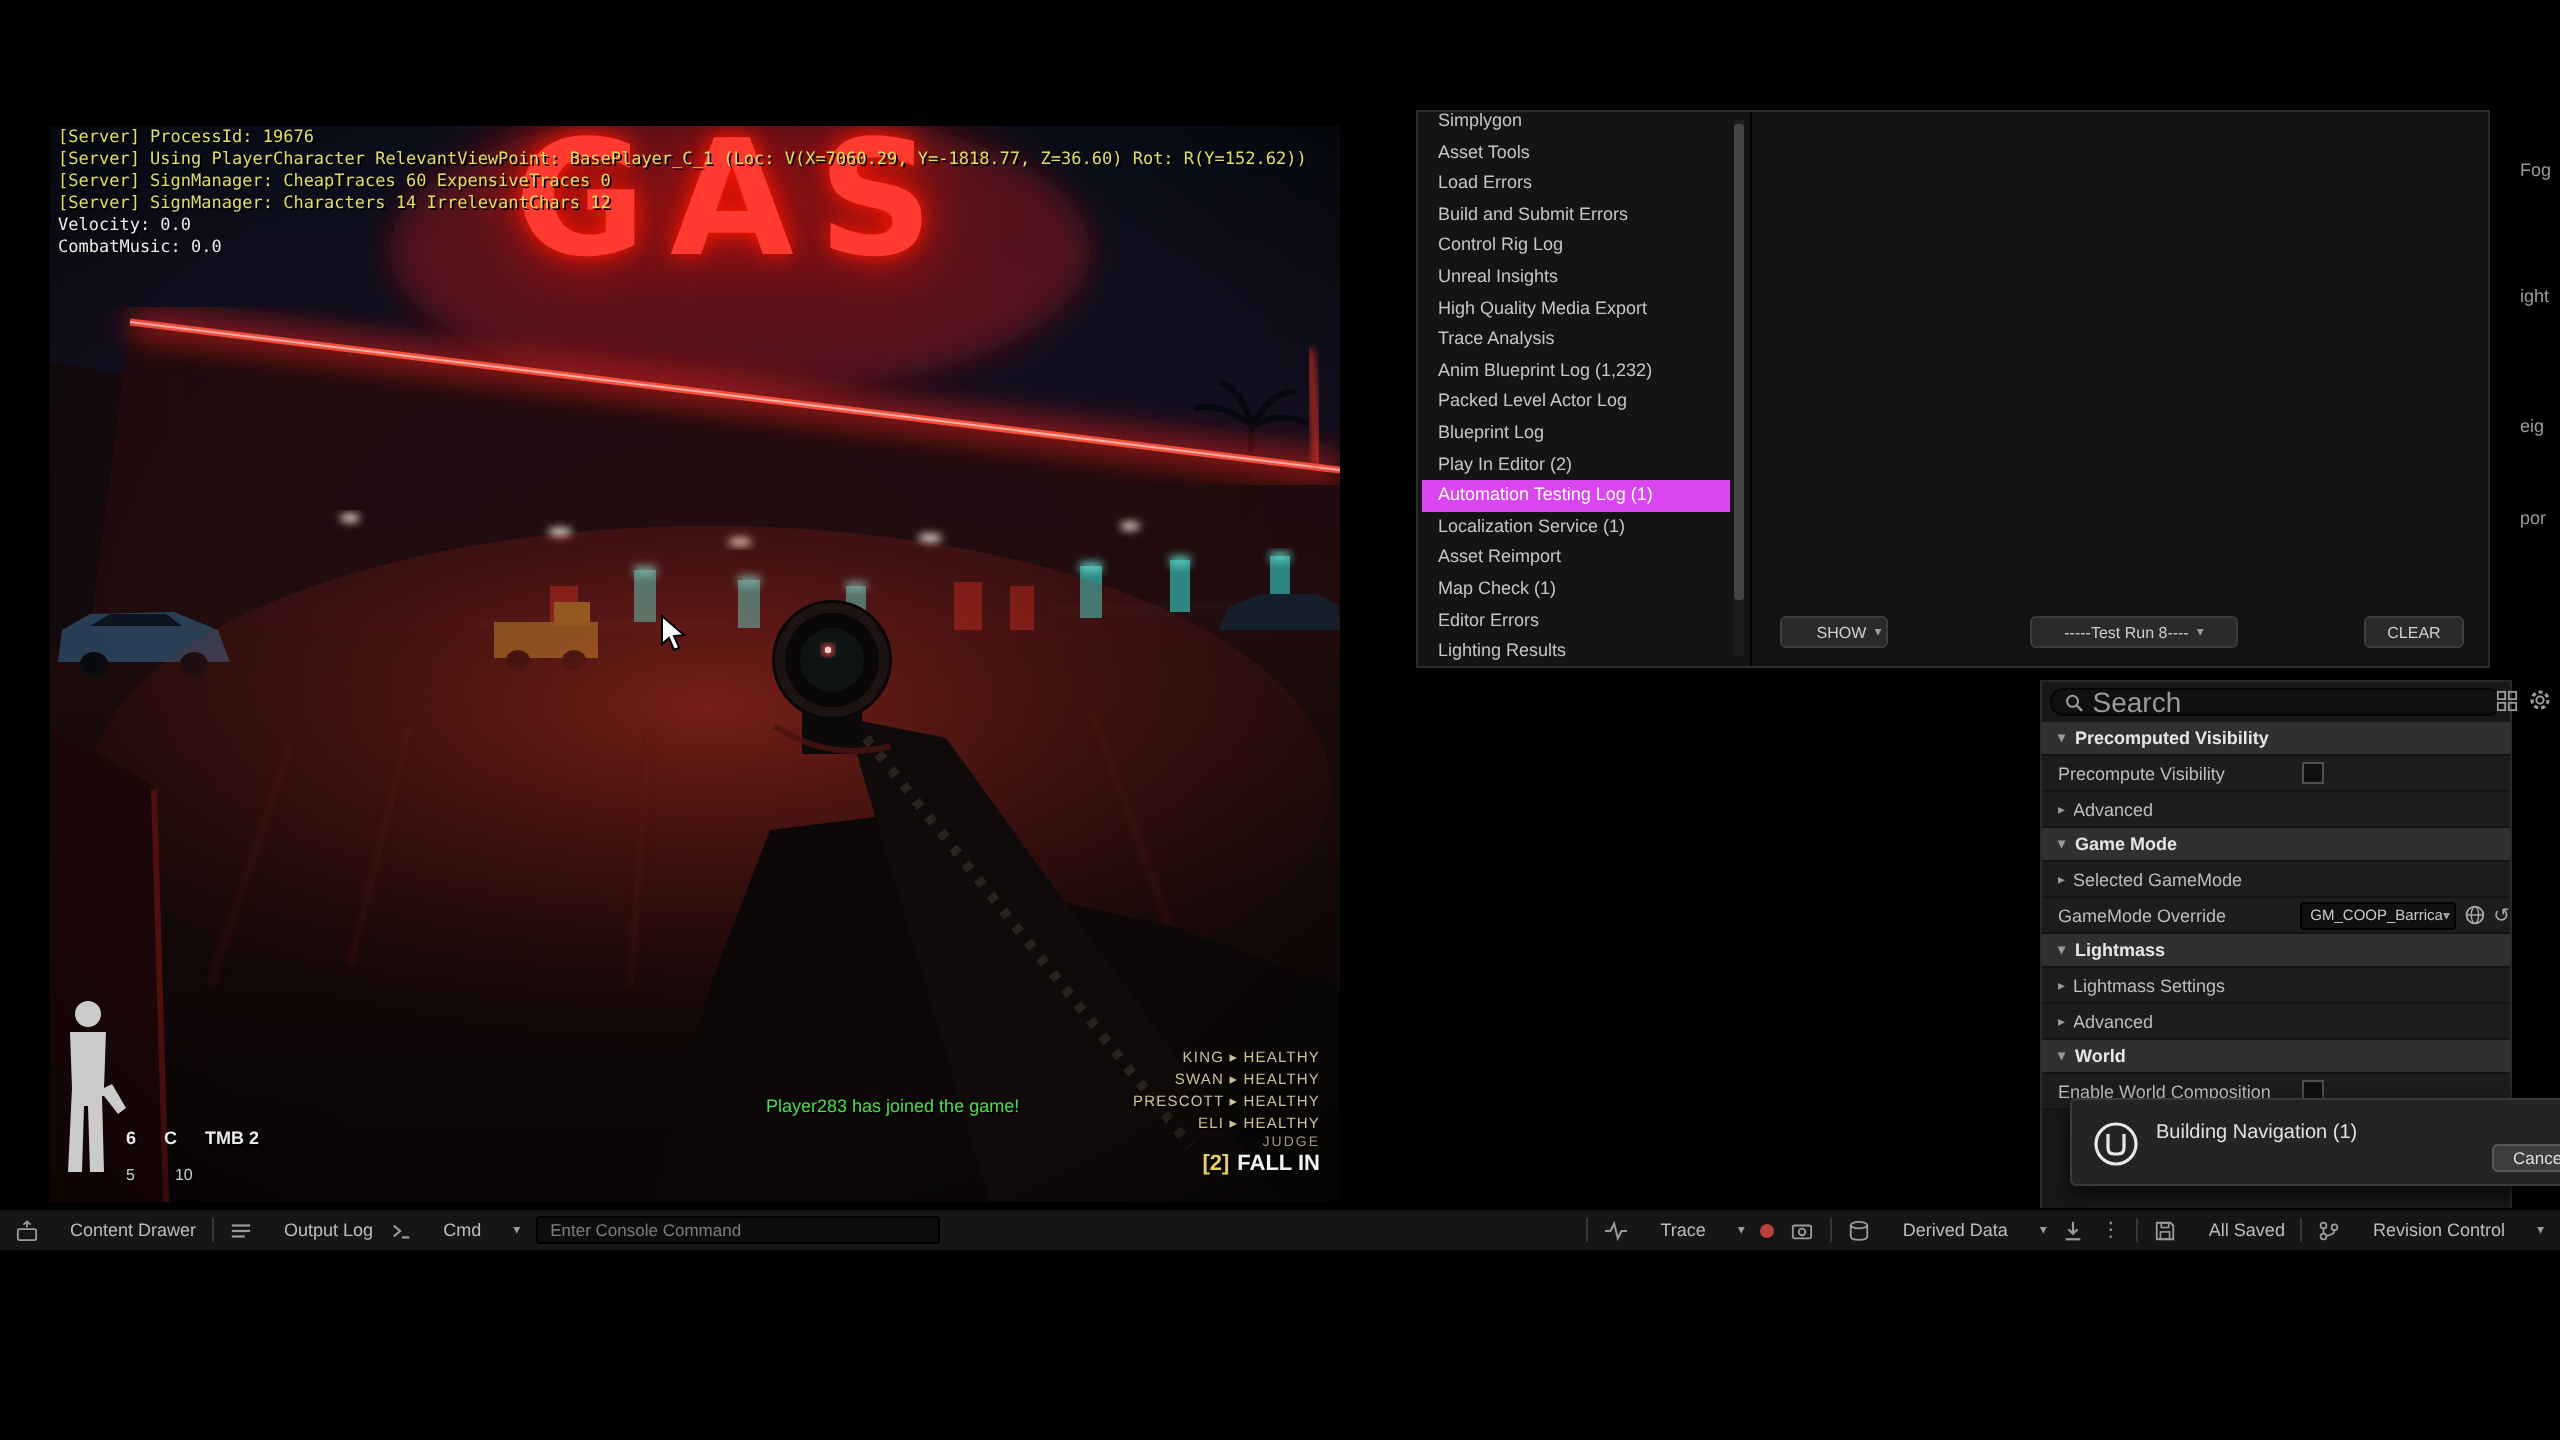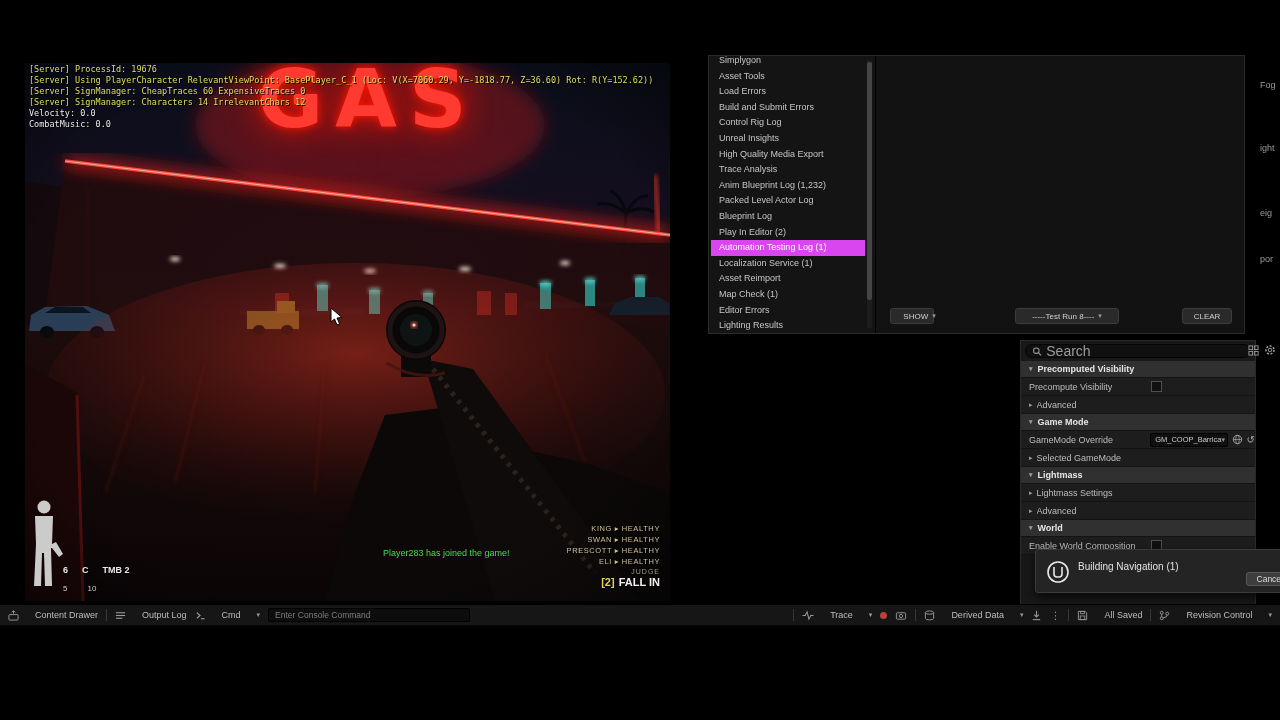--- a/index.html
+++ b/index.html
@@ -42,21 +42,21 @@
              padding-left:8px; white-space:nowrap; cursor:default; }
   .ml-item.selected { background:#d946ef; color:#fff; }
   #ml-scroll { position:absolute; left:158px; top:4px; width:5px; height:268px; background:#1d1d1d; }
   #ml-thumb { position:absolute; left:0; top:2px; width:5px; height:238px; background:#454545; border-radius:2px; }
   #ml-main { position:absolute; left:166px; top:0; right:0; bottom:0; background:#121212;
              border-left:1px solid #000; }
   .ml-btn { position:absolute; bottom:9px; height:16px; background:#2a2a2a; border:1px solid #3c3c3c;
             border-radius:3px; font-size:8px; color:#cfcfcf; display:flex; align-items:center;
             justify-content:center; gap:4px; white-space:nowrap; cursor:pointer;
             font-family:"Liberation Sans",sans-serif; }
-  #ml-show { left:14px; width:44px;padding-left:15px; }
+  #ml-show { left:14px; width:54px;padding-left:15px; }
   #ml-run  { left:139px; width:104px; }
   #ml-clear{ right:12px; width:50px; }
   .chev { font-size:7px; color:#9a9a9a; }
 
   
   #details { position:absolute; left:1020px; top:340px; width:236px; height:265px;
              background:#181818; border:1px solid #2a2a2a; overflow:hidden; }
   #d-search-row { height:20px; display:flex; align-items:center; gap:4px; padding:2px 4px; }
   #d-search { flex:1; height:14px; background:#101010; border:1px solid #050505; border-radius:8px;
               display:flex; align-items:center; gap:4px; padding:0 6px; }
@@ -342,35 +342,35 @@
     <div class="prow">
       <span class="chev">▸</span>
       <span class="plabel">Advanced</span>
     </div>
 
     <div class="sec">
       <span class="chev">▾</span>
       <span>Game Mode</span>
     </div>
     <div class="prow">
+      <span class="chev">▸</span>
+      <span class="plabel">Selected GameMode</span>
+    </div>
+    <div class="prow">
       <span class="plabel">GameMode Override</span>
       <span class="dd">
         <span>GM_COOP_Barrica</span>
         <span class="chev">▾</span>
       </span>
       <svg class="ic" width="11" height="11" viewBox="0 0 12 12">
         <circle cx="6" cy="6" r="4.6" fill="none" stroke="#a8a8a8" stroke-width="1"></circle>
         <ellipse cx="6" cy="6" rx="2" ry="4.6" fill="none" stroke="#a8a8a8" stroke-width="0.8"></ellipse>
         <line x1="1.4" y1="6" x2="10.6" y2="6" stroke="#a8a8a8" stroke-width="0.8"></line>
       </svg>
       <span class="mini-ic">↺</span>
-    </div>
-    <div class="prow">
-      <span class="chev">▸</span>
-      <span class="plabel">Selected GameMode</span>
     </div>
 
     <div class="sec">
       <span class="chev">▾</span>
       <span>Lightmass</span>
     </div>
     <div class="prow">
       <span class="chev">▸</span>
       <span class="plabel">Lightmass Settings</span>
     </div>

